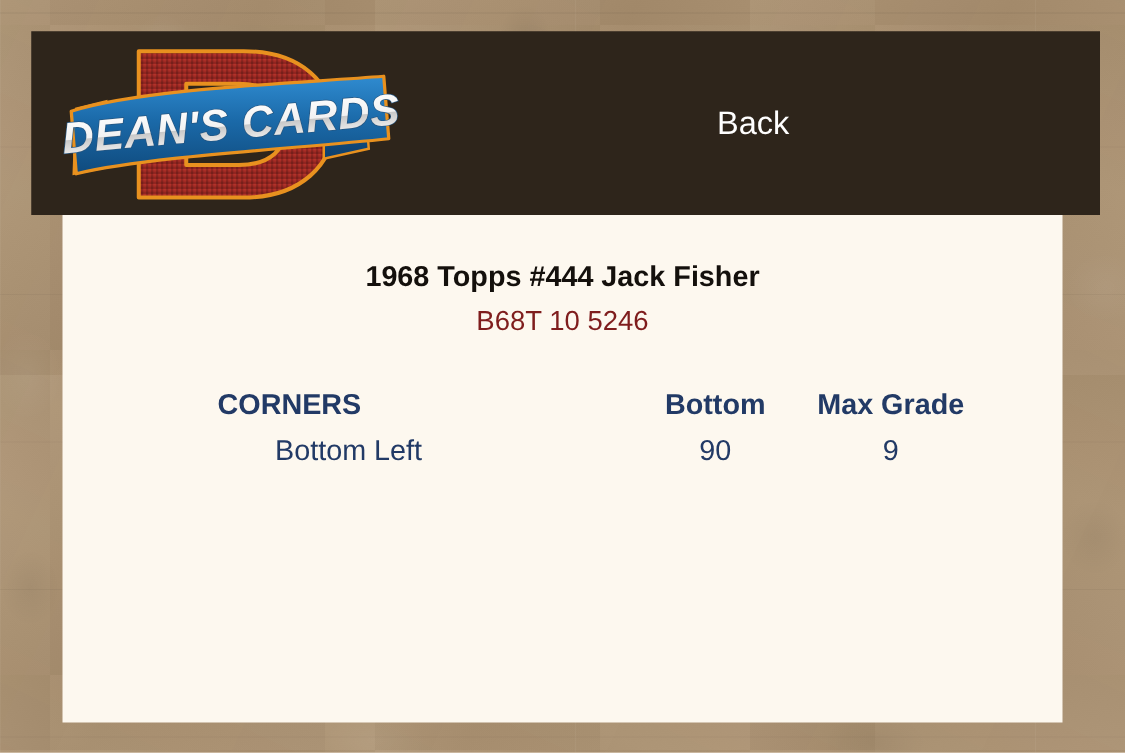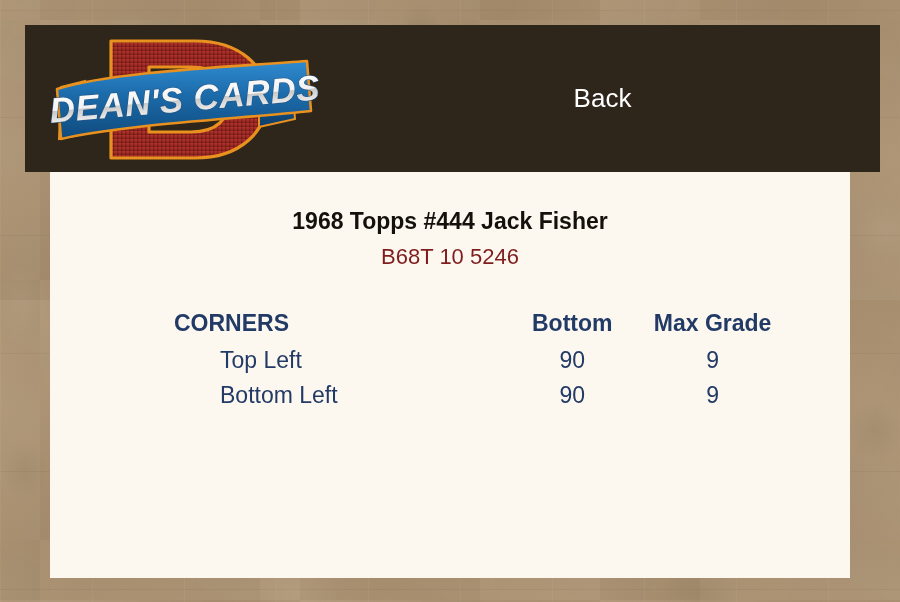--- a/index.html
+++ b/index.html
@@ -221,25 +221,20 @@
   <table id="stats-table">
     <thead>
       <tr>
         <th class="col-label">CORNERS</th>
         <th class="col-value">Bottom</th>
         <th class="col-max">Max Grade</th>
       </tr>
     </thead>
     <tbody>
       <tr>
-        <td class="col-label">Top Left</td>
-        <td class="col-value">90</td>
-        <td class="col-max">9</td>
-      </tr>
-      <tr>
         <td class="col-label">Bottom Left</td>
         <td class="col-value">90</td>
         <td class="col-max">9</td>
       </tr>
     </tbody>
   </table>
 
 </div>
 
 </body></html>

